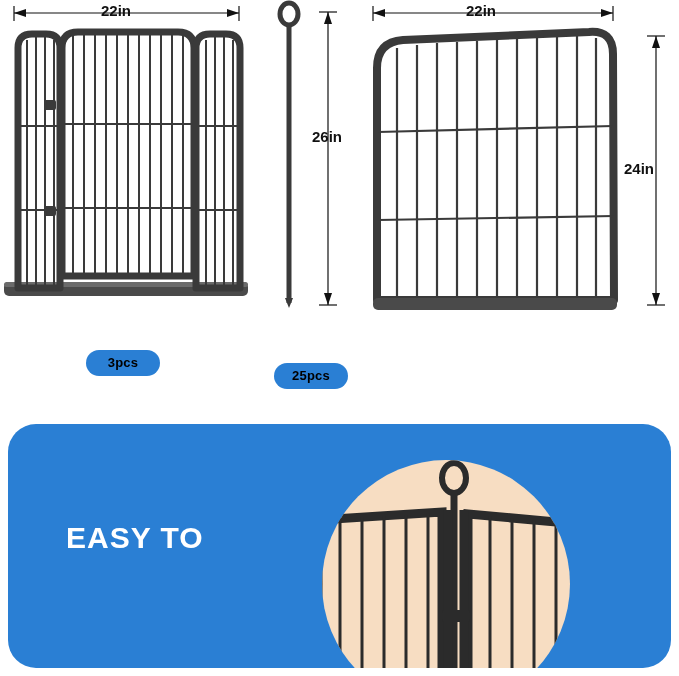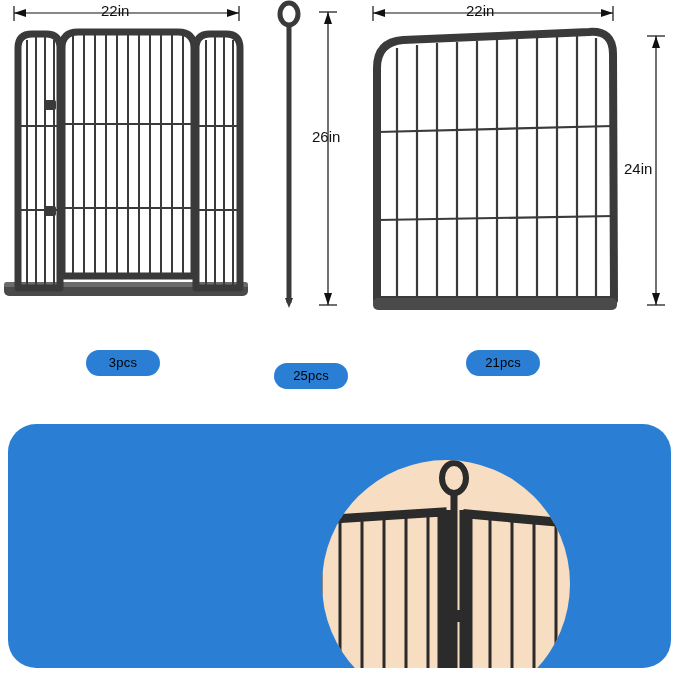--- a/index.html
+++ b/index.html
@@ -3,21 +3,21 @@
 <meta charset="utf-8">
 <style>
   html,body{margin:0;padding:0;}
   body{
     width:679px;height:676px;
     background:#ffffff;
     font-family:"Liberation Sans", sans-serif;
     position:relative;
     overflow:hidden;
   }
-  .stage{position:absolute;left:0;top:0;width:679px;height:676px;}
+  .stage{position:absolute;left:0;top:0;width:679px;height:676px;font-weight:bold;}
 
   
   .spec{position:absolute;left:0;top:0;width:679px;height:400px;}
 
   .dimlabel{
     position:absolute;
     font-size:15px;
     color:#111;
     white-space:nowrap;
   }
@@ -187,25 +187,25 @@
 
         <rect x="8" y="298" width="244" height="12" rx="5" fill="#4a4a4a"></rect>
       </g>
     </svg>
 
     <div class="dimlabel" style="left:466px;top:2px;">22in</div>
     <div class="dimlabel" style="left:624px;top:160px;text-align:center;">24in</div>
 
     <div class="badge" style="left:86px;top:350px;">3pcs</div>
     <div class="badge" style="left:274px;top:350px;margin-top:13px;">25pcs</div>
-    <div class="badge" style="left:466px;top:350px;">21pcs</div>
   </div>
 
   <div class="panel">
     <div class="headline">
+      <div>EASY TO</div>
     </div>
 
     <div class="circlephoto">
       <svg width="248" height="248">
 
         <ellipse cx="132" cy="18" rx="12" ry="15" fill="none" stroke="#2b2b2b" stroke-width="6"></ellipse>
         <line x1="132" y1="33" x2="132" y2="210" stroke="#2b2b2b" stroke-width="7"></line>
 
         <g stroke="#2b2b2b">
           <path d="M-4 60 L120 52 L120 238 L-4 244 Z" fill="none" stroke-width="9"></path>

